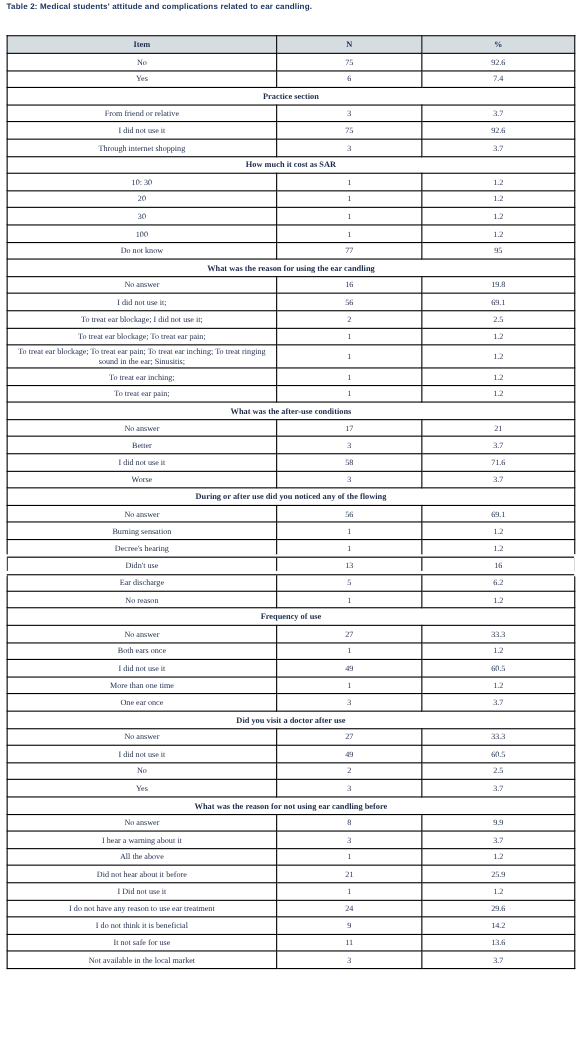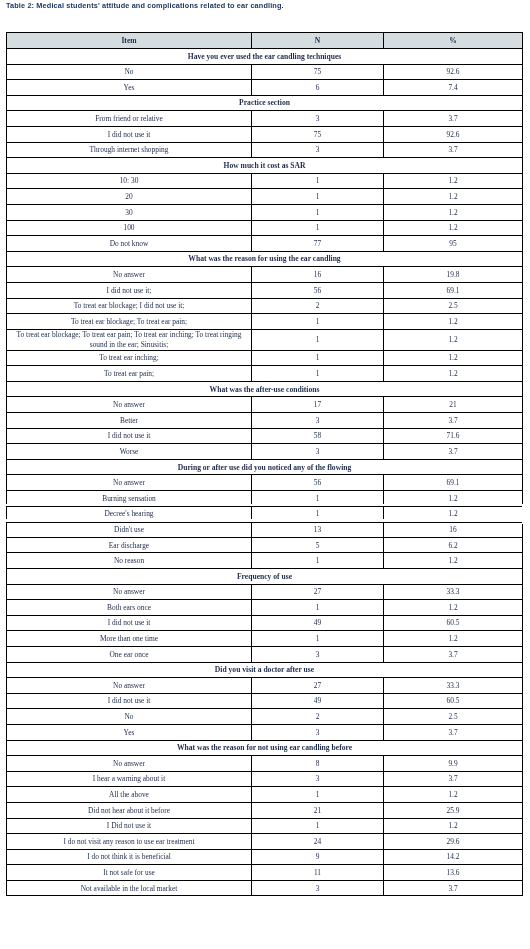--- a/index.html
+++ b/index.html
@@ -137,23 +137,20 @@
         <col class="c-pct">
       </colgroup>
       <thead>
         <tr>
           <th style="background: rgb(214, 221, 225); border-color: rgb(0, 0, 0); color: rgb(28, 42, 74);">Item</th>
           <th style="background: rgb(214, 221, 225); border-color: rgb(0, 0, 0); color: rgb(28, 42, 74);">N</th>
           <th style="background: rgb(214, 221, 225); border-color: rgb(0, 0, 0); color: rgb(28, 42, 74);">%</th>
         </tr>
       </thead>
       <tbody id="table-body">
-          <tr class="section-row">
-            <td colspan="3" style="border-color: rgb(0, 0, 0); color: rgb(28, 42, 74);">Have you ever used the ear candling techniques</td>
-          </tr>
           <tr class="data-row">
             <td class="item-cell" style="border-color: rgb(0, 0, 0); color: rgb(28, 42, 74);">No</td>
             <td class="n-cell" style="border-color: rgb(0, 0, 0); color: rgb(28, 42, 74);">75</td>
             <td class="pct-cell" style="border-color: rgb(0, 0, 0); color: rgb(28, 42, 74);">92.6</td>
           </tr>
           <tr class="data-row">
             <td class="item-cell" style="border-color: rgb(0, 0, 0); color: rgb(28, 42, 74);">Yes</td>
             <td class="n-cell" style="border-color: rgb(0, 0, 0); color: rgb(28, 42, 74);">6</td>
             <td class="pct-cell" style="border-color: rgb(0, 0, 0); color: rgb(28, 42, 74);">7.4</td>
           </tr>
@@ -370,21 +367,21 @@
             <td class="item-cell" style="border-color: rgb(0, 0, 0); color: rgb(28, 42, 74);">Did not hear about it before</td>
             <td class="n-cell" style="border-color: rgb(0, 0, 0); color: rgb(28, 42, 74);">21</td>
             <td class="pct-cell" style="border-color: rgb(0, 0, 0); color: rgb(28, 42, 74);">25.9</td>
           </tr>
           <tr class="data-row">
             <td class="item-cell" style="border-color: rgb(0, 0, 0); color: rgb(28, 42, 74);">I Did not use it</td>
             <td class="n-cell" style="border-color: rgb(0, 0, 0); color: rgb(28, 42, 74);">1</td>
             <td class="pct-cell" style="border-color: rgb(0, 0, 0); color: rgb(28, 42, 74);">1.2</td>
           </tr>
           <tr class="data-row">
-            <td class="item-cell" style="border-color: rgb(0, 0, 0); color: rgb(28, 42, 74);">I do not visit any reason to use ear treatment</td>
+            <td class="item-cell" style="border-color: rgb(0, 0, 0); color: rgb(28, 42, 74);">I do not have any reason to use ear treatment</td>
             <td class="n-cell" style="border-color: rgb(0, 0, 0); color: rgb(28, 42, 74);">24</td>
             <td class="pct-cell" style="border-color: rgb(0, 0, 0); color: rgb(28, 42, 74);">29.6</td>
           </tr>
           <tr class="data-row">
             <td class="item-cell" style="border-color: rgb(0, 0, 0); color: rgb(28, 42, 74);">I do not think it is beneficial</td>
             <td class="n-cell" style="border-color: rgb(0, 0, 0); color: rgb(28, 42, 74);">9</td>
             <td class="pct-cell" style="border-color: rgb(0, 0, 0); color: rgb(28, 42, 74);">14.2</td>
           </tr>
           <tr class="data-row">
             <td class="item-cell" style="border-color: rgb(0, 0, 0); color: rgb(28, 42, 74);">It not safe for use</td>

